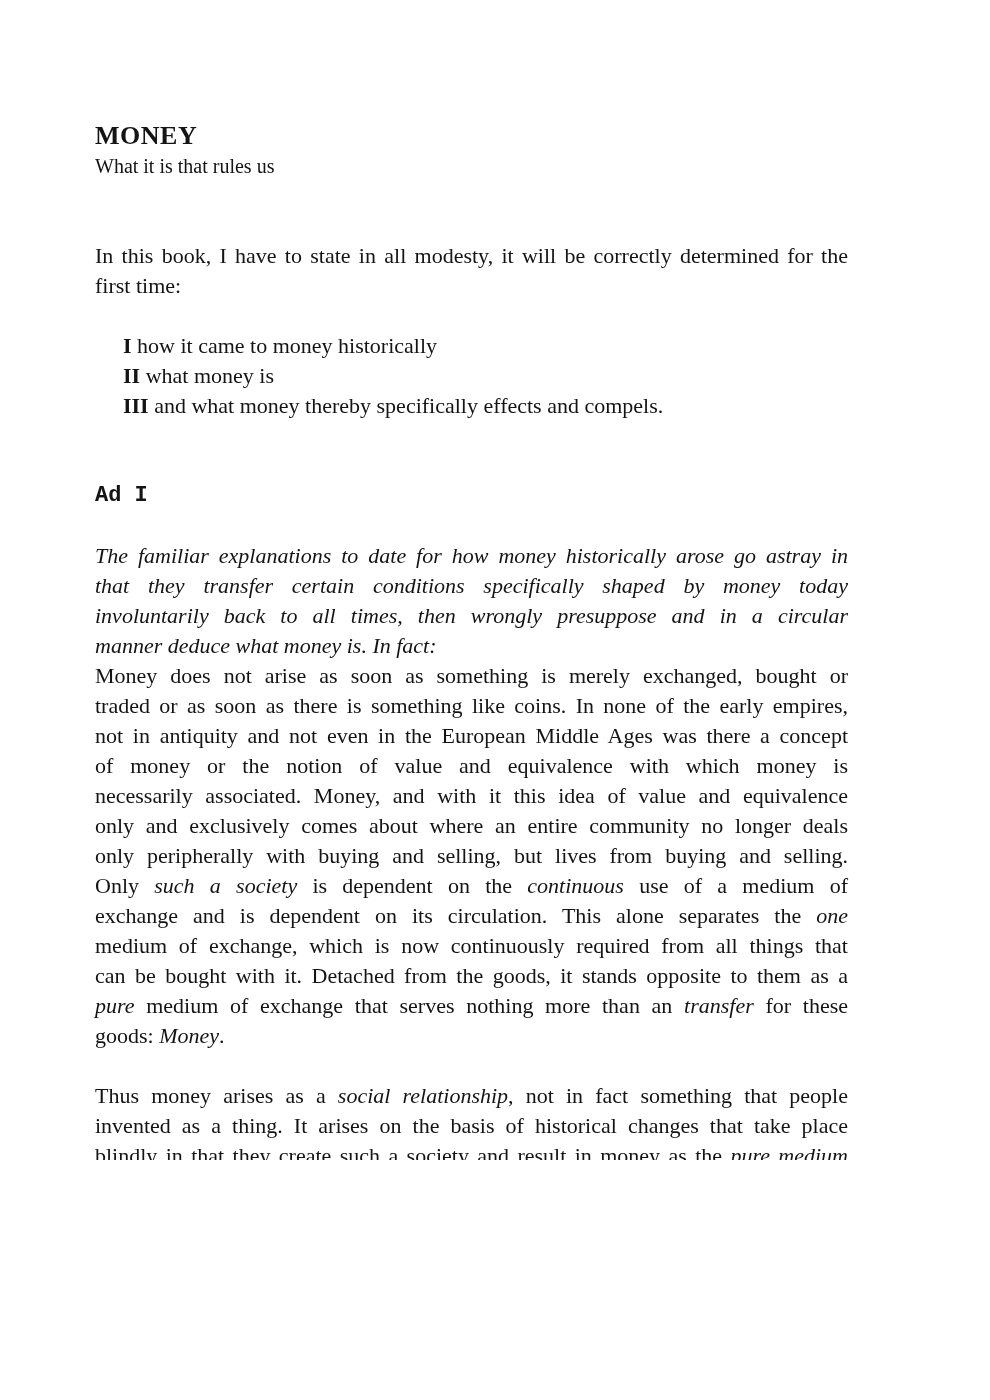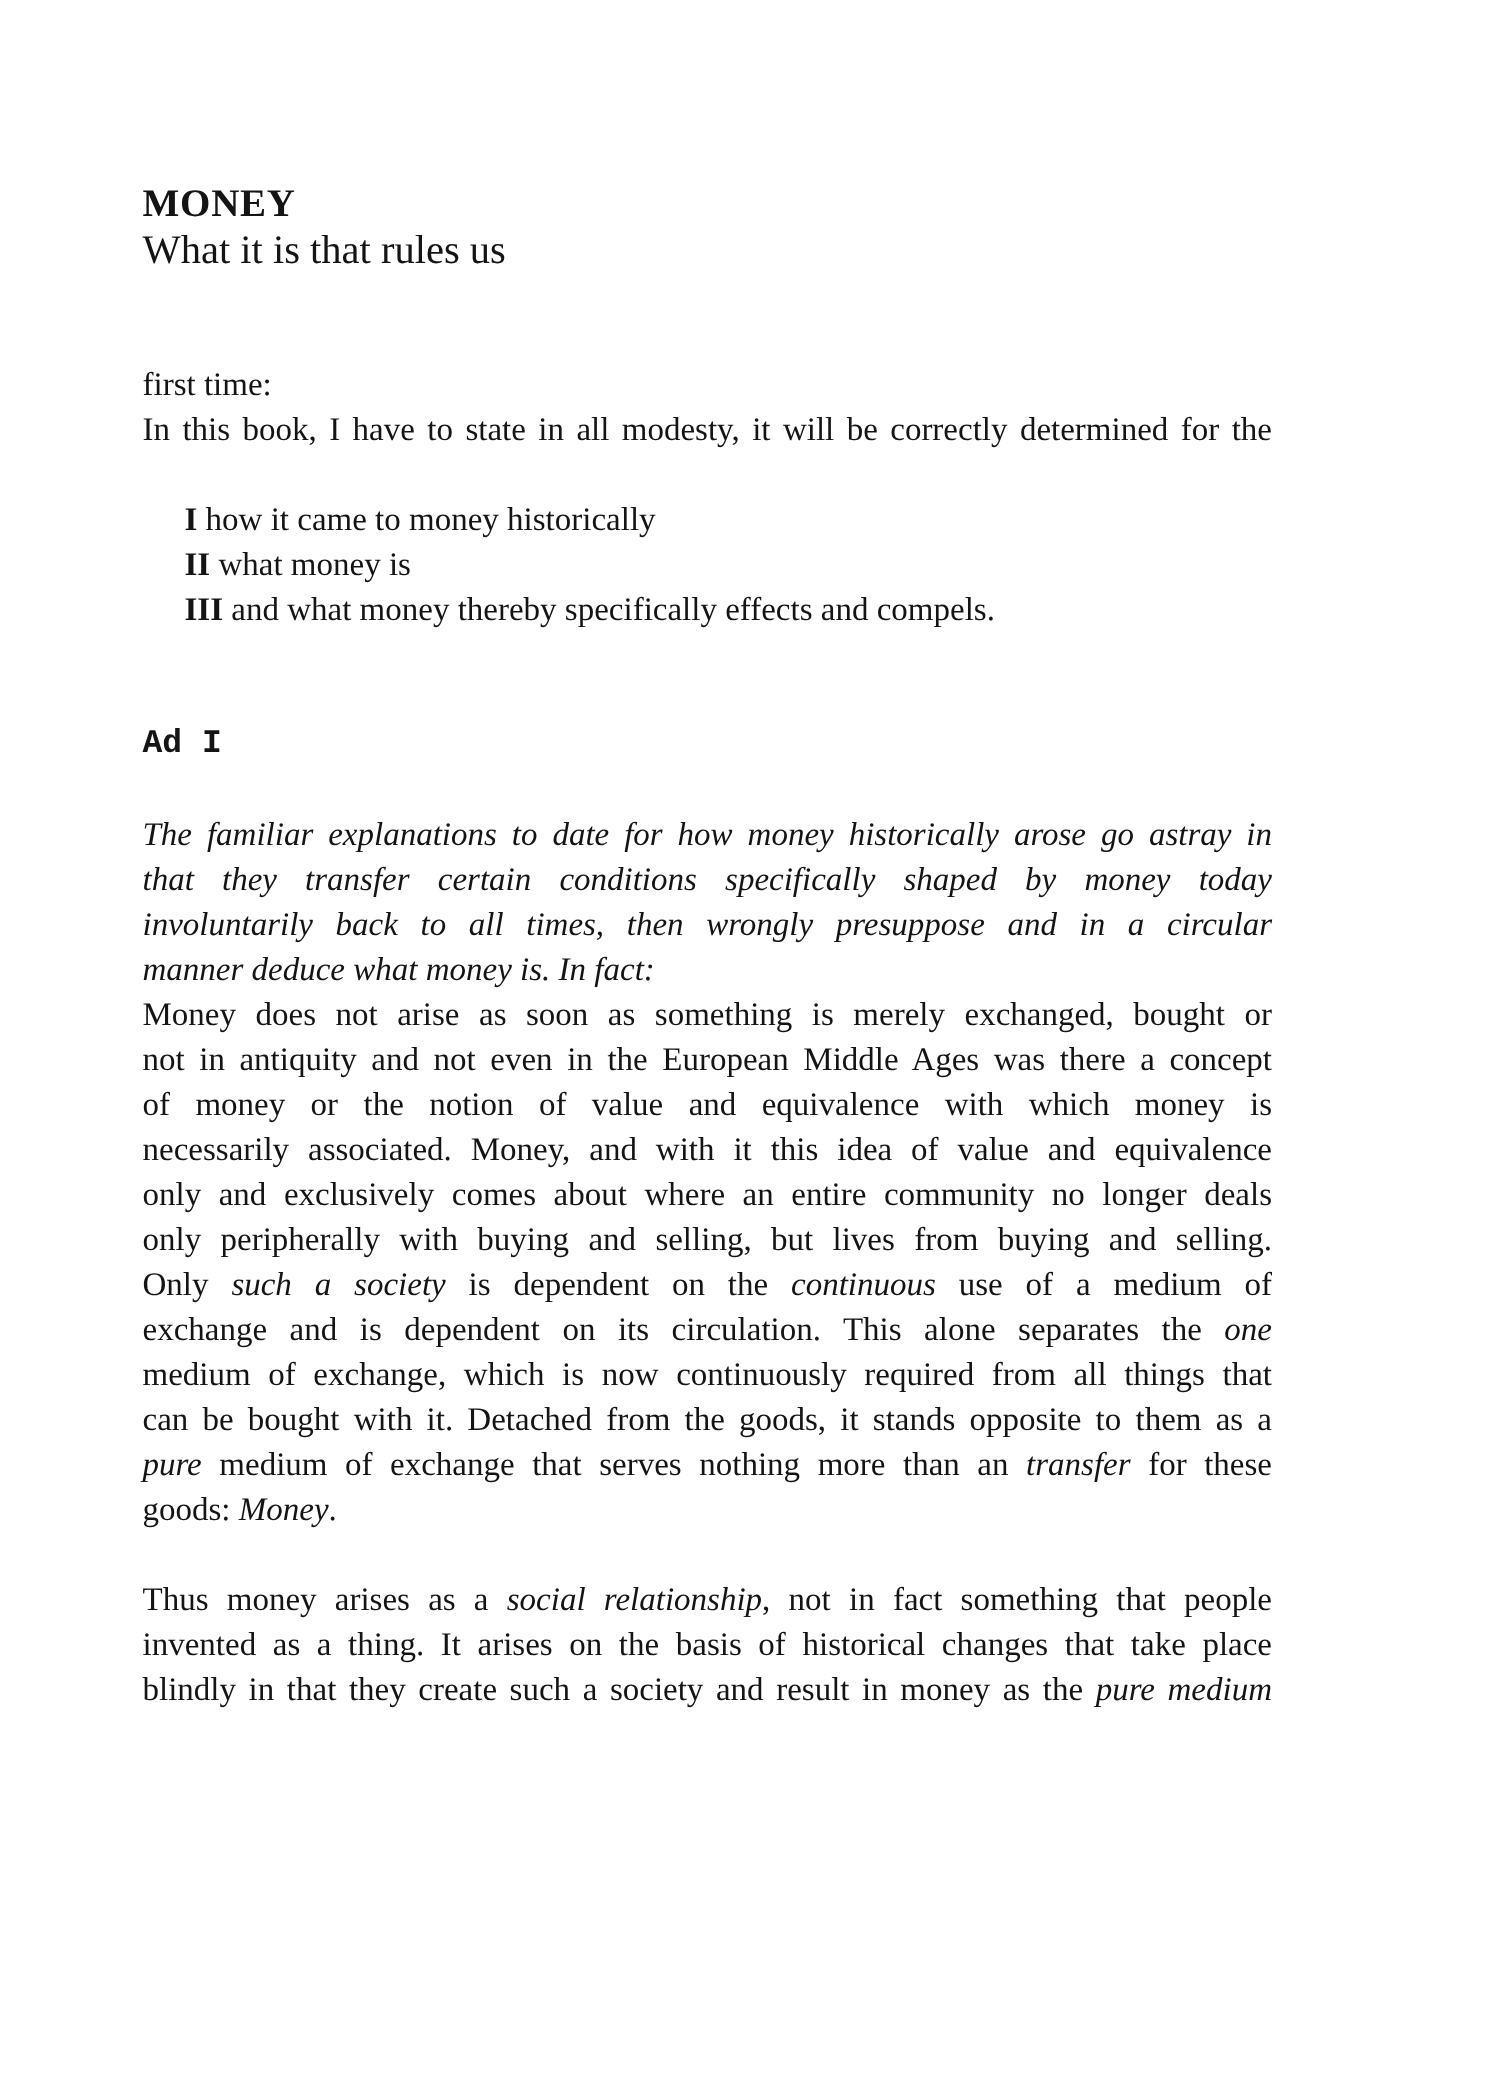--- a/index.html
+++ b/index.html
@@ -30,21 +30,21 @@
   .line.fill {
     text-align: justify;
     text-align-last: justify;
   }
   .title .line {
     font-size: 26px;
     font-weight: bold;
     letter-spacing: 0.5px;
   }
   .subtitle .line {
-    font-size: 27px;
+    font-size: 20px;
   }
   .heading .line {
     font-weight: bold;
     font-family: Liberation Mono, monospace;
   }
   .spacer { height: 30px; }
   .bold { font-weight: bold; }
   .italic { font-style: italic; }
 </style>
 </head>
@@ -54,22 +54,22 @@
   <div class="doc-body" style="color: rgb(20, 20, 20);">
       <div class="block title">
         <div class="line"><span class="bold">MONEY</span></div>
       </div>
       <div class="block subtitle">
         <div class="line"><span>What it is that rules us</span></div>
       </div>
       <div class="block spacer"></div>
       <div class="block spacer"></div>
       <div class="block para">
+        <div class="line fill"><span>In this book, I have to state in all modesty, it will be correctly determined for the</span></div>
         <div class="line"><span>first time:</span></div>
-        <div class="line fill"><span>In this book, I have to state in all modesty, it will be correctly determined for the</span></div>
       </div>
       <div class="block spacer"></div>
       <div class="block list-item indent">
         <div class="line"><span class="bold">I</span><span> how it came to money historically</span></div>
       </div>
       <div class="block list-item indent">
         <div class="line"><span class="bold">II</span><span> what money is</span></div>
       </div>
       <div class="block list-item indent">
         <div class="line"><span class="bold">III</span><span> and what money thereby specifically effects and compels.</span></div>
@@ -81,20 +81,21 @@
       </div>
       <div class="block spacer"></div>
       <div class="block para">
         <div class="line fill"><span class="italic">The familiar explanations to date for how money historically arose go astray in</span></div>
         <div class="line fill"><span class="italic">that they transfer certain conditions specifically shaped by money today</span></div>
         <div class="line fill"><span class="italic">involuntarily back to all times, then wrongly presuppose and in a circular</span></div>
         <div class="line"><span class="italic">manner deduce what money is. In fact:</span></div>
       </div>
       <div class="block para">
         <div class="line fill"><span>Money does not arise as soon as something is merely exchanged, bought or</span></div>
+        <div class="line fill"><span>traded or as soon as there is something like coins. In none of the early empires,</span></div>
         <div class="line fill"><span>not in antiquity and not even in the European Middle Ages was there a concept</span></div>
         <div class="line fill"><span>of money or the notion of value and equivalence with which money is</span></div>
         <div class="line fill"><span>necessarily associated. Money, and with it this idea of value and equivalence</span></div>
         <div class="line fill"><span>only and exclusively comes about where an entire community no longer deals</span></div>
         <div class="line fill"><span>only peripherally with buying and selling, but lives from buying and selling.</span></div>
         <div class="line fill"><span>Only </span><span class="italic">such a society</span><span> is dependent on the </span><span class="italic">continuous</span><span> use of a medium of</span></div>
         <div class="line fill"><span>exchange and is dependent on its circulation. This alone separates the </span><span class="italic">one</span></div>
         <div class="line fill"><span>medium of exchange, which is now continuously required from all things that</span></div>
         <div class="line fill"><span>can be bought with it. Detached from the goods, it stands opposite to them as a</span></div>
         <div class="line fill"><span class="italic">pure</span><span> medium of exchange that serves nothing more than an </span><span class="italic">transfer</span><span> for these</span></div>

